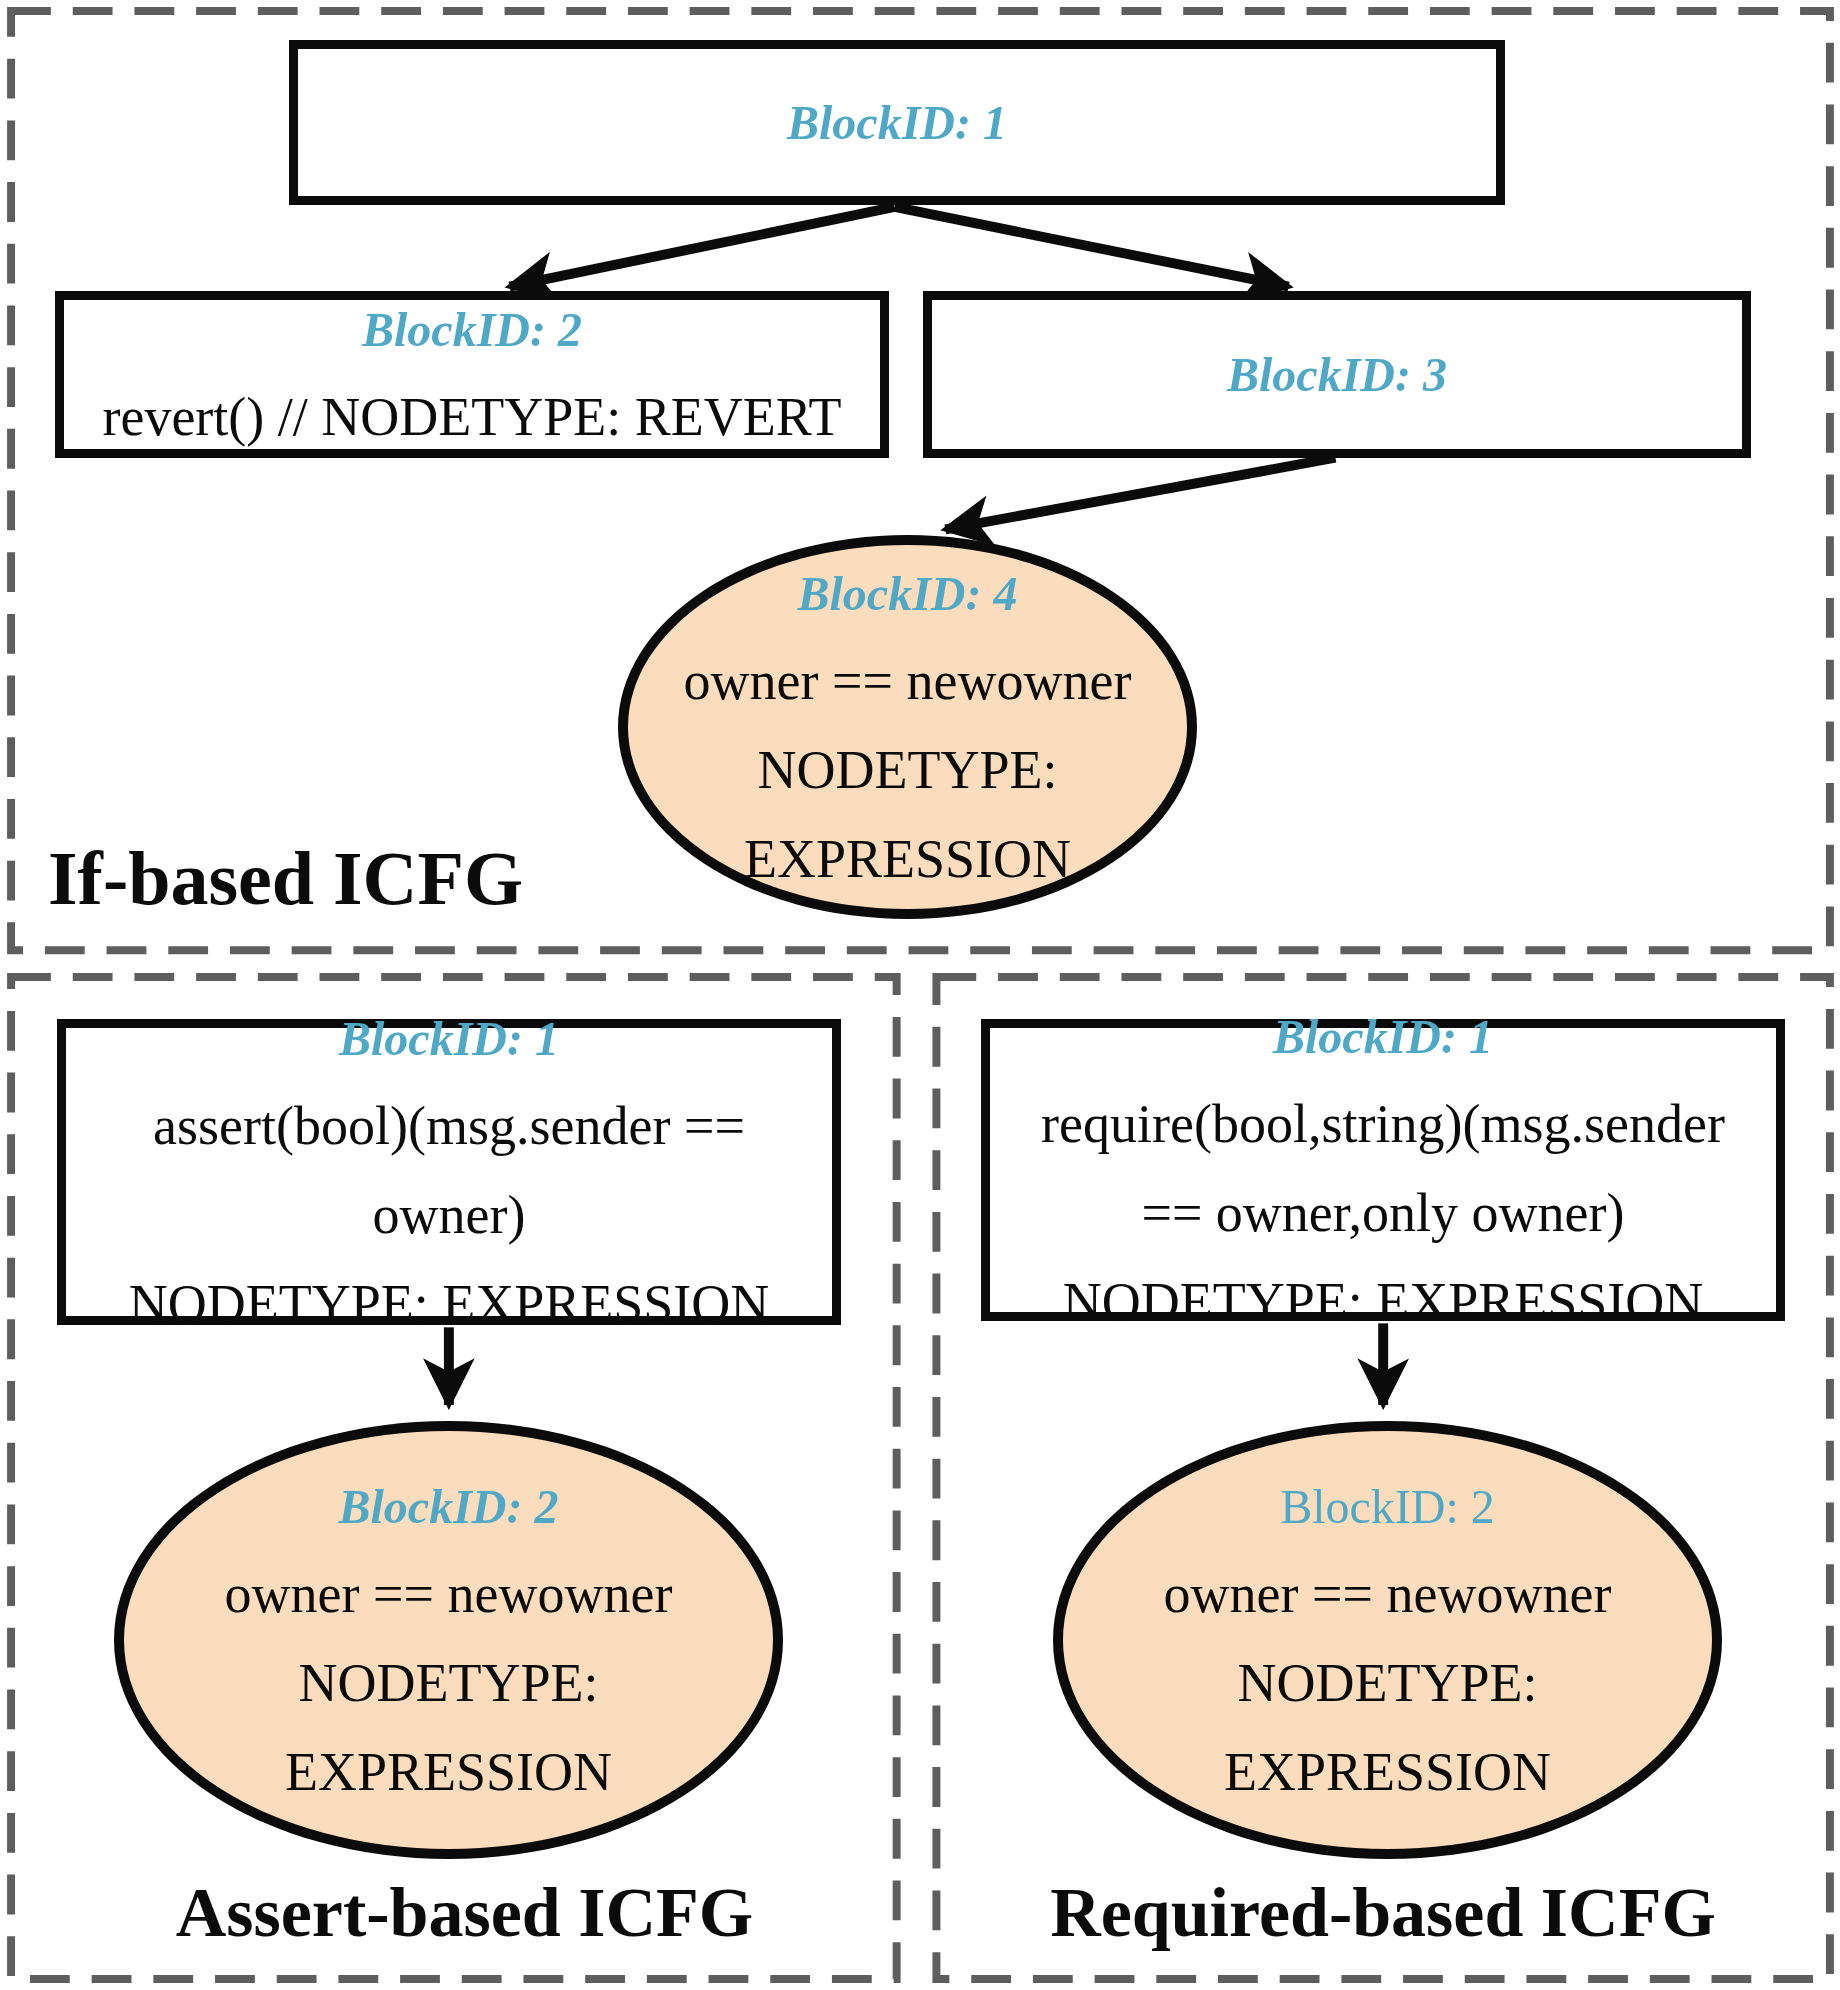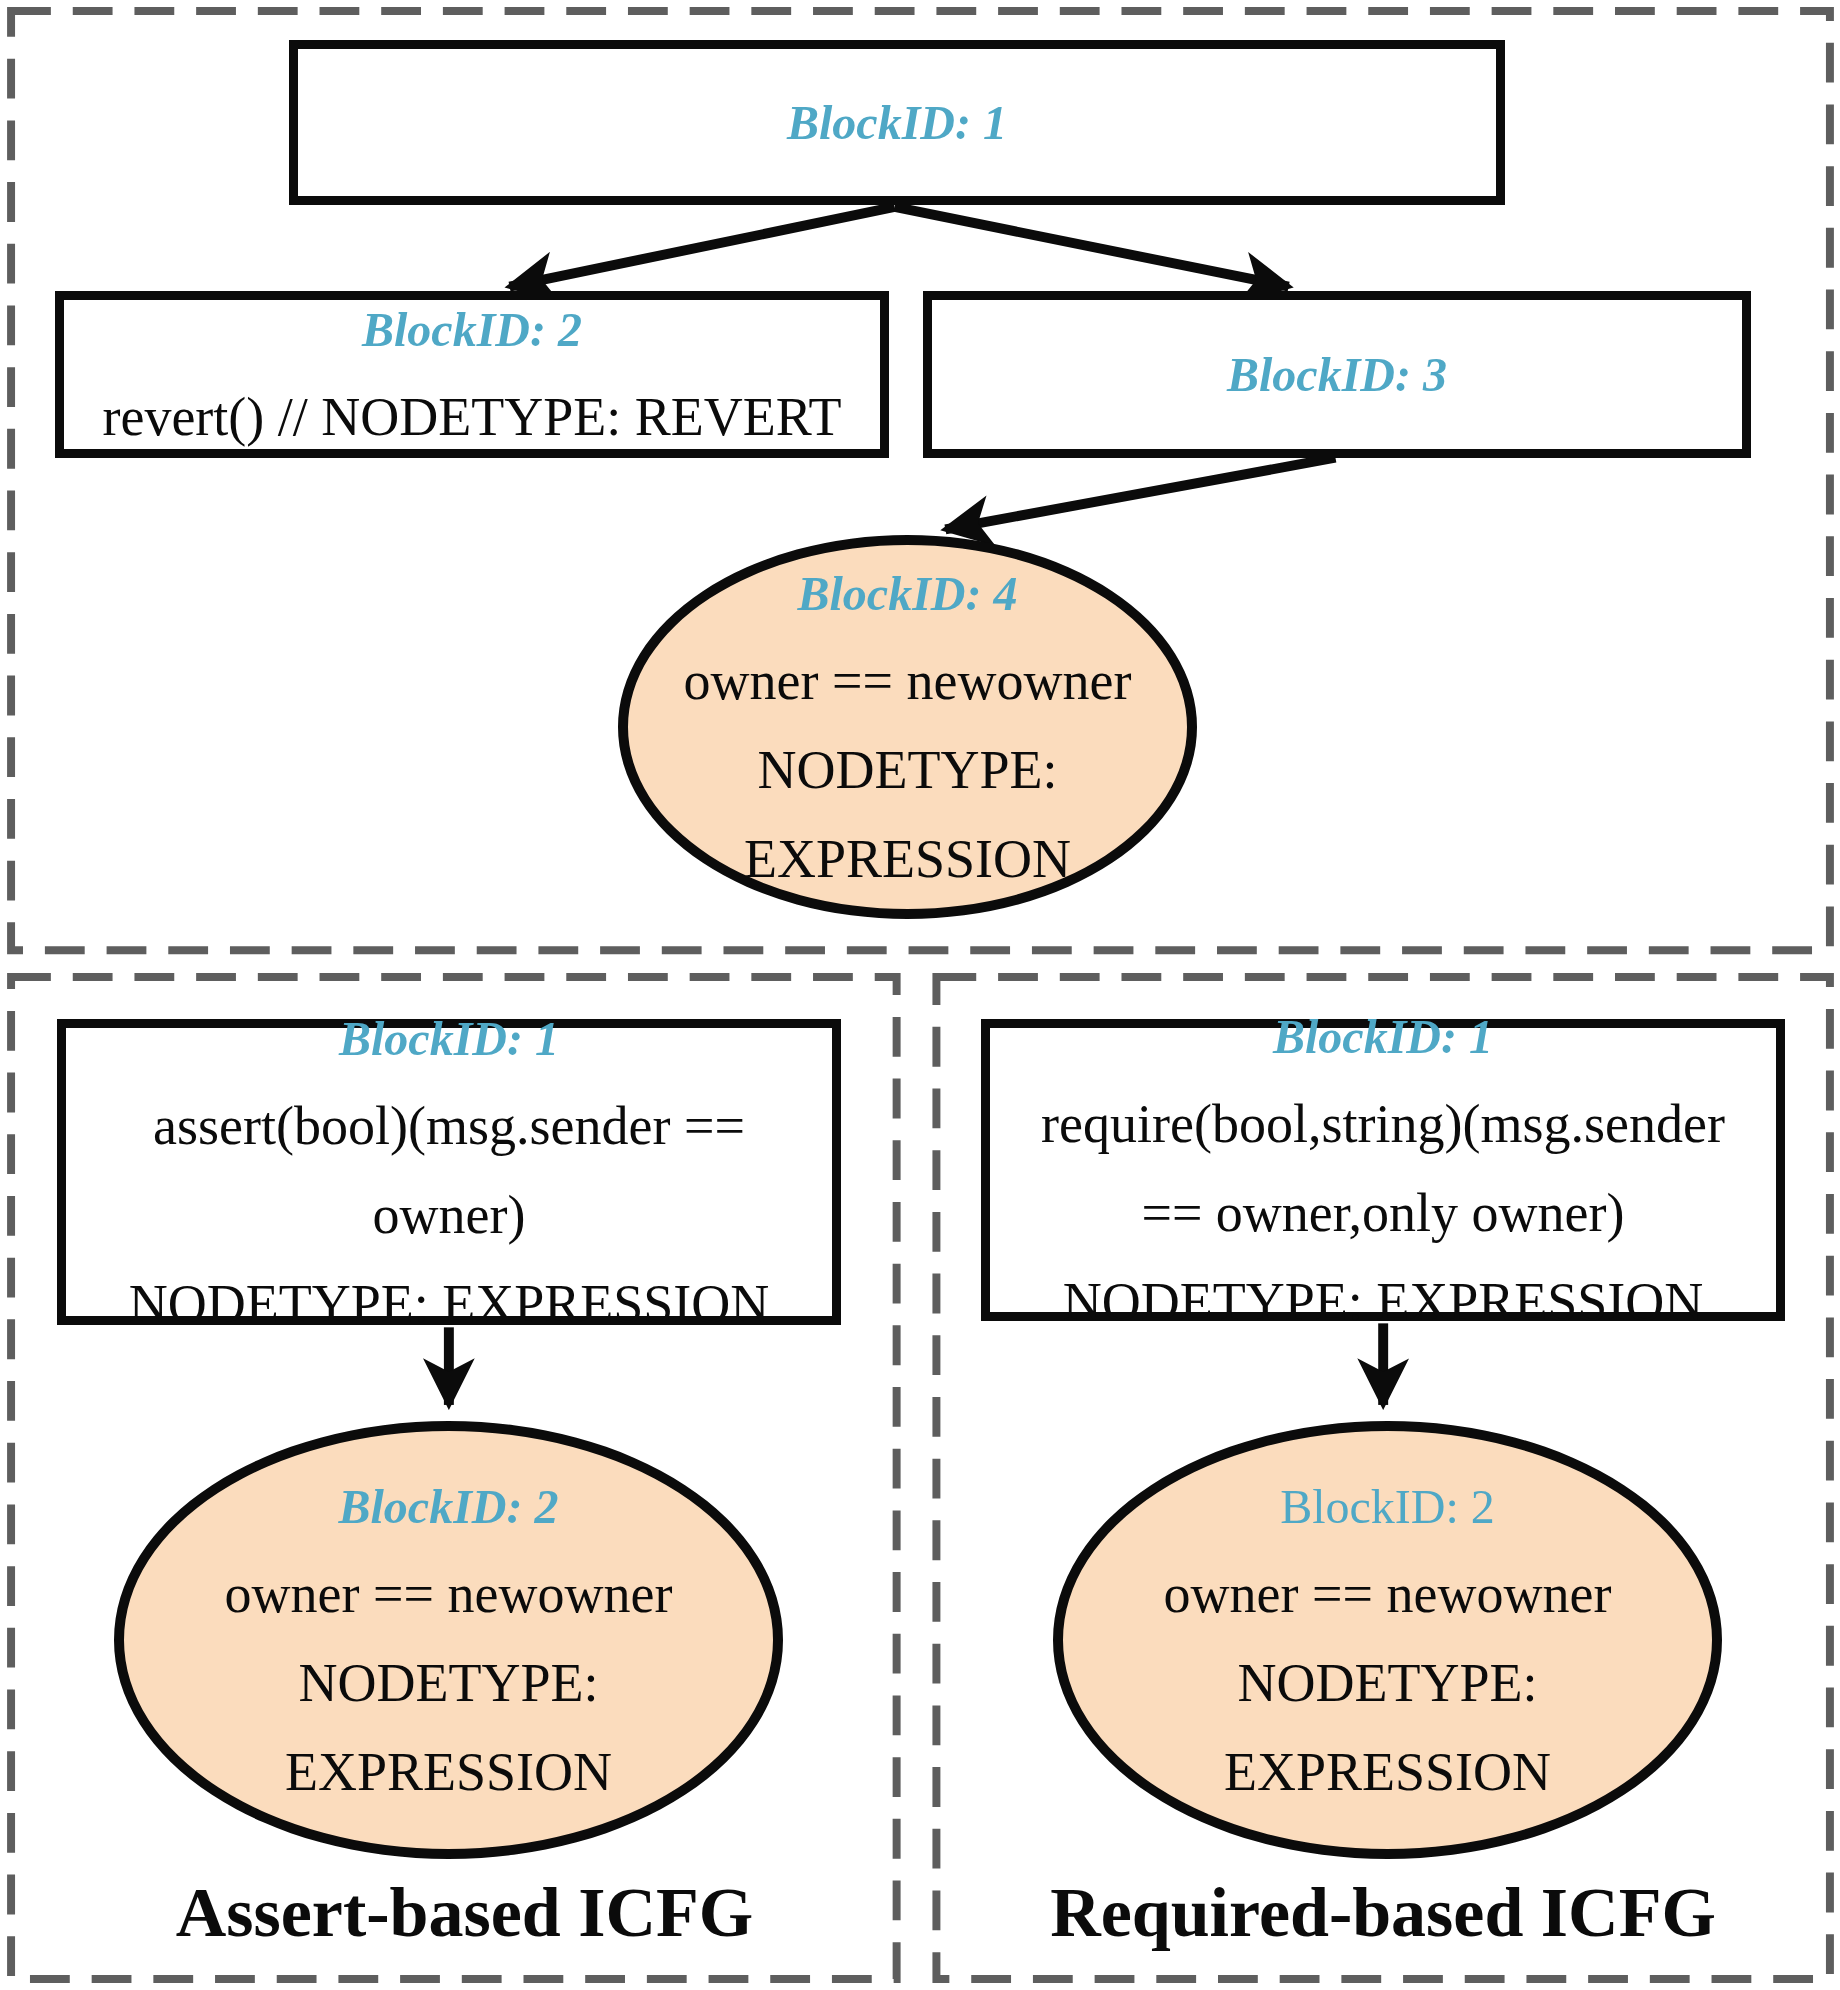--- a/index.html
+++ b/index.html
@@ -81,20 +81,21 @@
     <div class="block-id">BlockID: 3</div>
   </div>
 
   <div class="node ellipse" style="left:618px;top:535px;width:579px;height:384px;">
     <div class="block-id">BlockID: 4</div>
     <div class="node-line">owner == newowner</div>
     <div class="node-line">NODETYPE:</div>
     <div class="node-line">EXPRESSION</div>
   </div>
 
+  <div class="panel-label top">If-based ICFG</div>
 
   <div class="node" style="left:57px;top:1019px;width:784px;height:306px;">
     <div class="block-id">BlockID: 1</div>
     <div class="node-line">assert(bool)(msg.sender ==</div>
     <div class="node-line">owner)</div>
     <div class="node-line">NODETYPE: EXPRESSION</div>
   </div>
 
   <div class="node ellipse" style="left:114px;top:1421px;width:669px;height:438px;">
     <div class="block-id">BlockID: 2</div>

